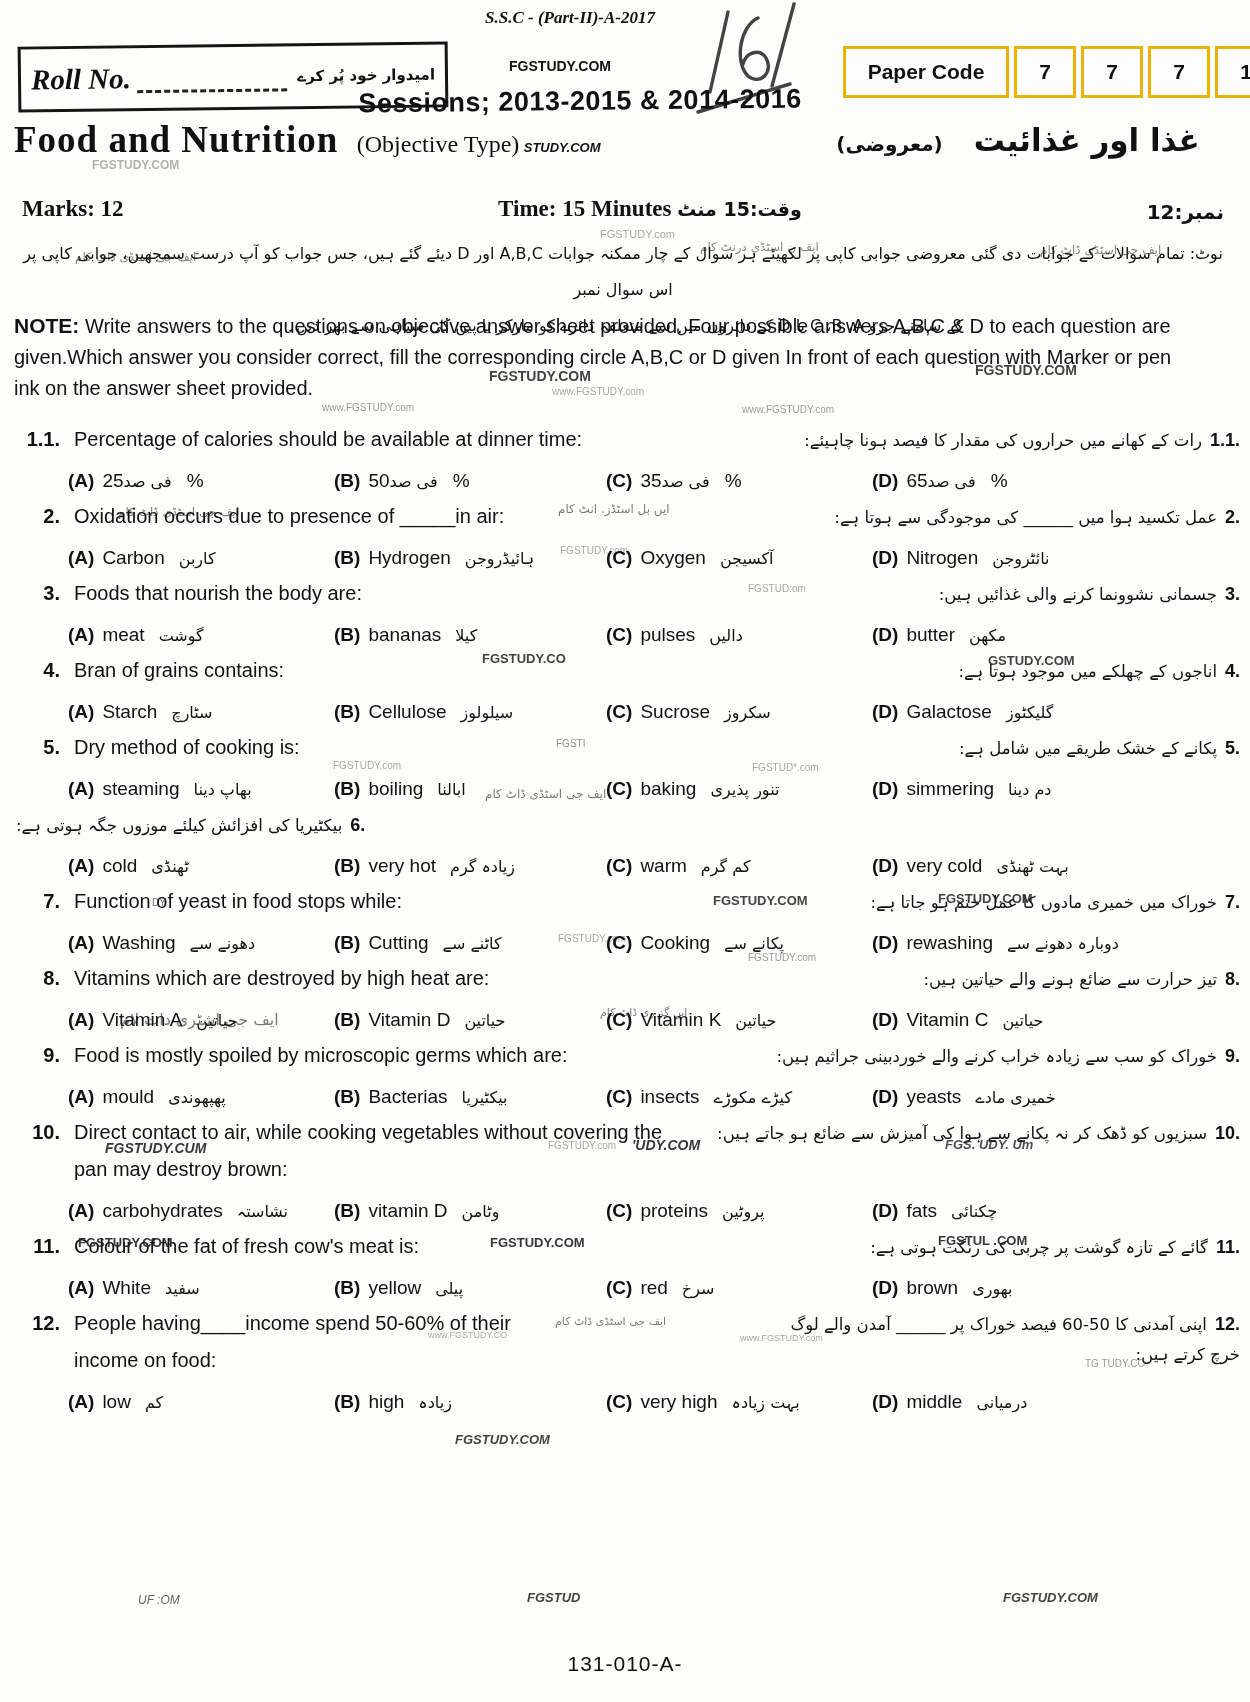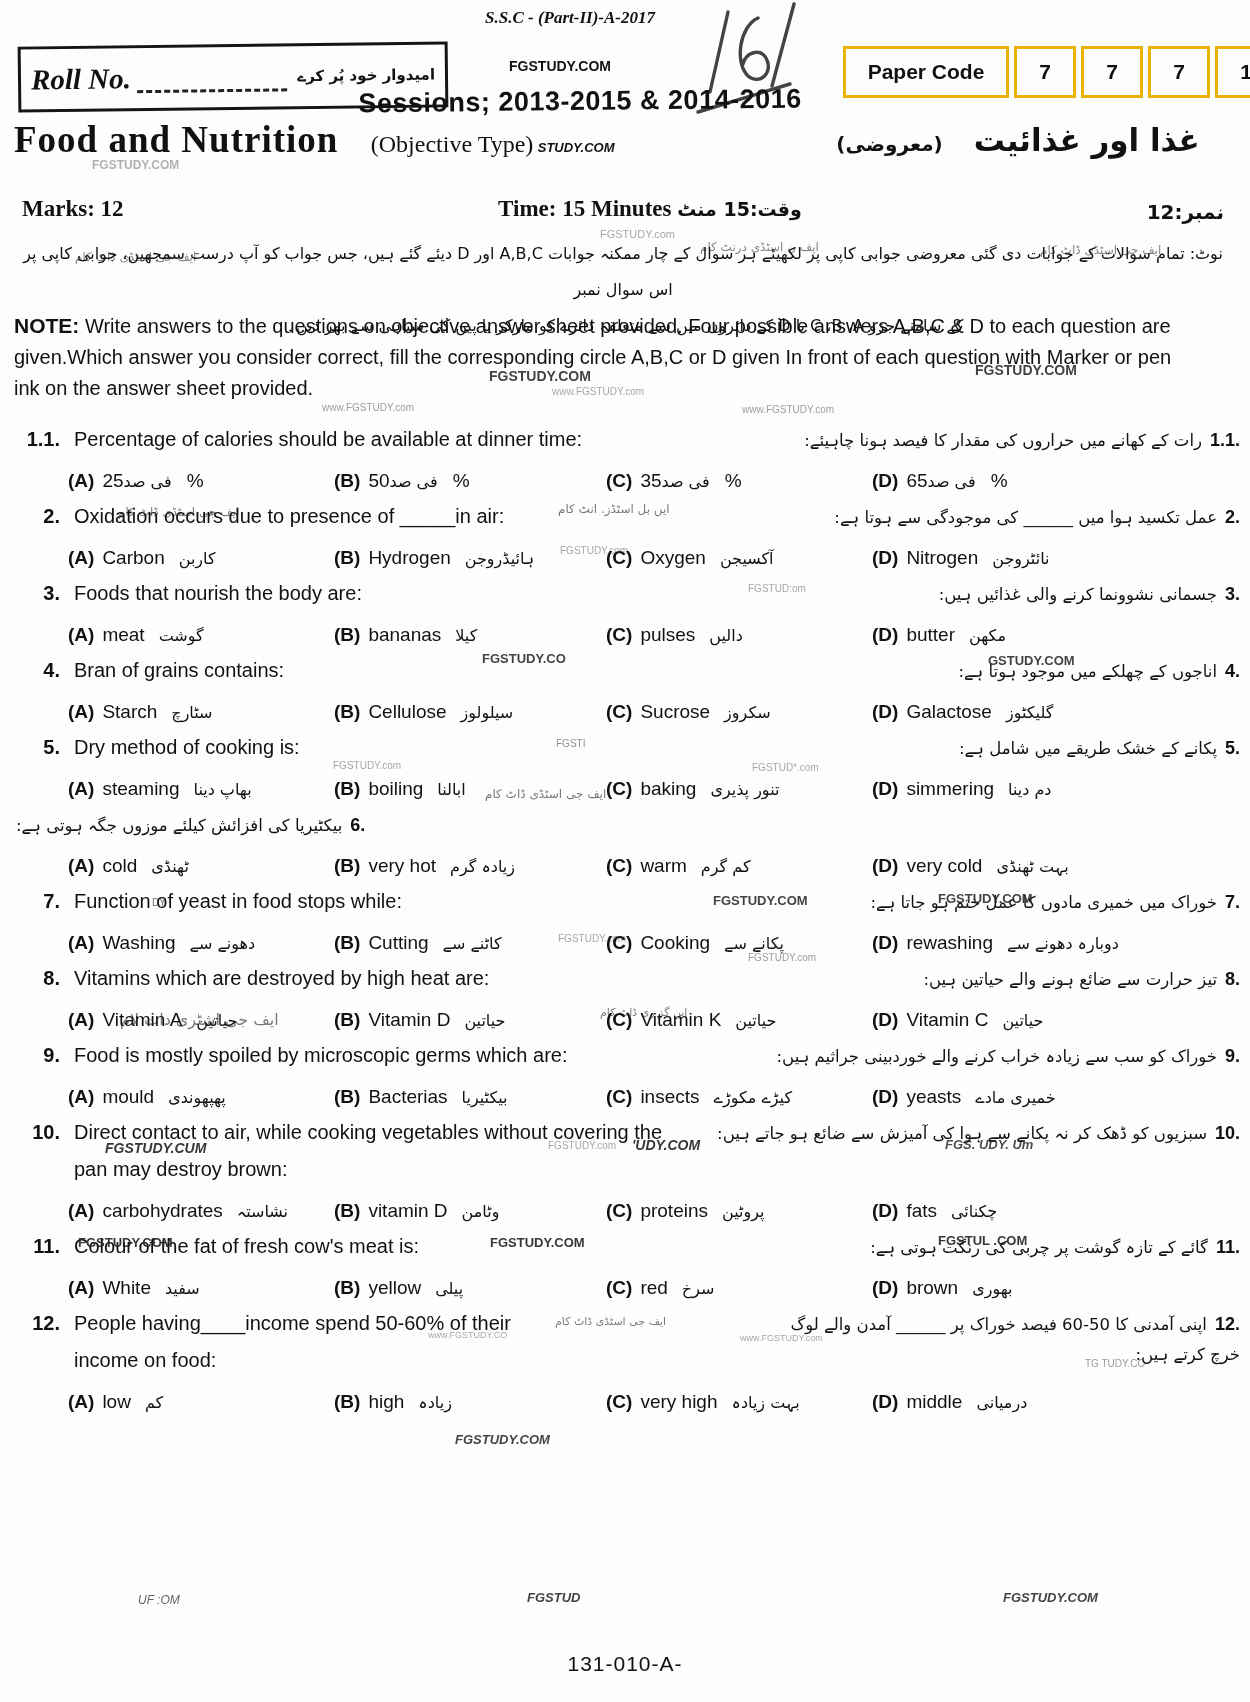--- a/index.html
+++ b/index.html
@@ -19,21 +19,21 @@
   .rollbox .rur{font-size:15px;font-weight:bold;white-space:nowrap;}
   .pcode{top:46px;left:843px;display:flex;gap:5px;}
   .pcode .cell{border:3px solid #eab308;font-weight:bold;font-size:21px;
                display:flex;align-items:center;justify-content:center;height:46px;box-sizing:content-box;}
   .pcode .plabel{width:160px;}
   .pcode .digit{width:56px;}
   .sessions{top:86px;left:290px;width:580px;text-align:center;font-weight:bold;font-size:27px;
             transform:rotate(-0.6deg);letter-spacing:.5px;}
   .title-left{top:118px;left:14px;white-space:nowrap;}
   .title-left .t1{font-family:"Liberation Serif",serif;font-weight:bold;font-size:37px;letter-spacing:1px;}
-  .title-left .t2{font-family:"Liberation Serif",serif;font-size:24px;margin-left:28px;}
+  .title-left .t2{font-family:"Liberation Serif",serif;font-size:24px;margin-left:14px;}
   .title-left .t3{font-weight:bold;font-style:italic;font-size:13px;}
   .title-ur{top:122px;right:22px;width:420px;direction:rtl;text-align:center;}
   .title-ur .tu1{font-size:31px;font-weight:bold;}
   .title-ur .tu2{font-size:20px;font-weight:bold;margin-right:26px;}
   .marks{top:196px;left:22px;font-family:"Liberation Serif",serif;font-weight:bold;font-size:23px;}
   .timec{top:196px;left:440px;width:420px;text-align:center;font-family:"Liberation Serif",serif;
          font-weight:bold;font-size:23px;white-space:nowrap;}
   .timec .urdu{font-size:19px;font-weight:bold;}
   .numur{top:200px;right:26px;direction:rtl;font-size:20px;font-weight:bold;}
   .note-ur{top:236px;left:10px;width:1230px;direction:rtl;font-size:16px;line-height:36px;font-weight:500;}

